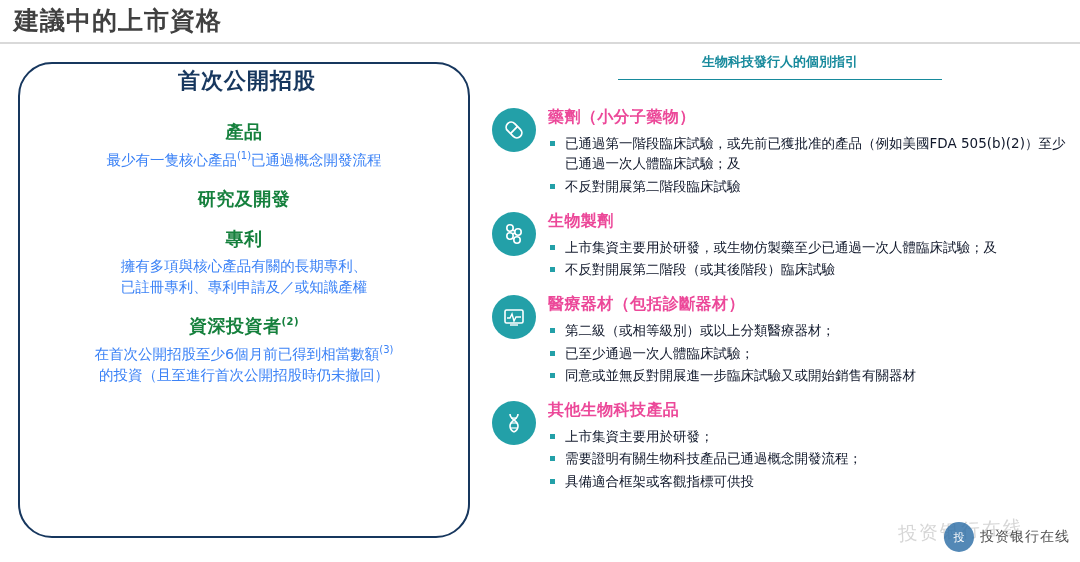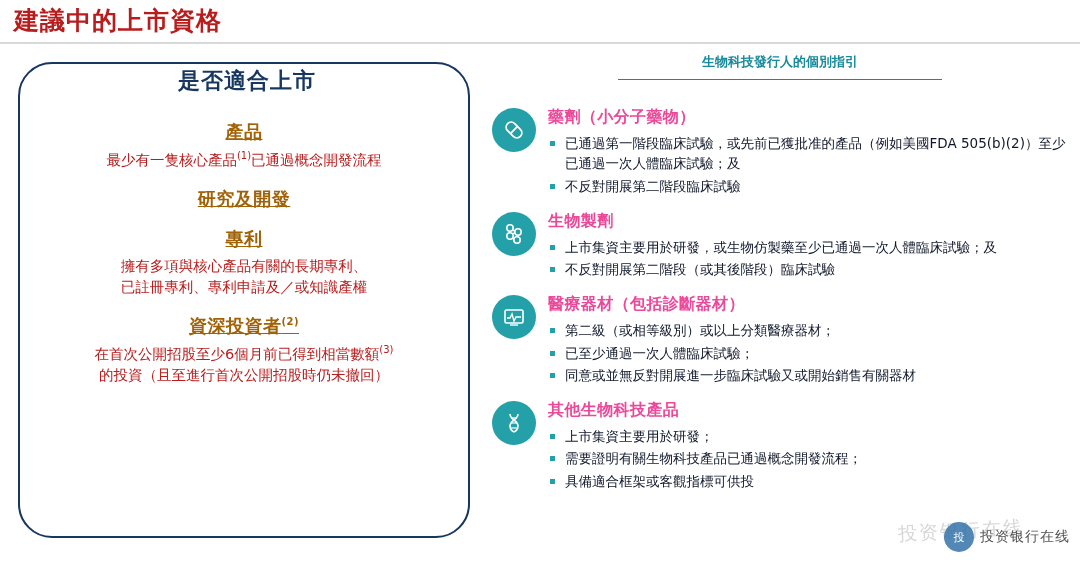--- a/index.html
+++ b/index.html
@@ -11,21 +11,21 @@
     overflow: hidden;
   }
   .page { position: relative; width: 1080px; height: 562px; }
 
   
   .title {
     position: absolute;
     left: 14px; top: 4px;
     font-size: 25px;
     font-weight: bold;
-    color: #b91c1c;
+    color: #404040;
     letter-spacing: 1px;
     text-align: right;
   }
   .title-rule {
     position: absolute;
     left: 0; top: 42px;
     width: 1080px; height: 2px;
     background: #d9d9d9;
   }
 
@@ -55,29 +55,28 @@
     left: 38px; top: 120px;
     width: 412px;
     text-align: center;
     color: #17375e;
   }
   .blk { margin-bottom: 16px; }
   .blk h3 {
     margin: 0 0 5px 0;
     font-size: 18px;
     font-weight: bold;
-    color: #a16207;
+    color: #15803d;
     letter-spacing: 0.5px;
-    text-decoration: underline;
   }
   .blk p {
     margin: 0;
     font-size: 14.5px;
     line-height: 1.45;
-    color: #b91c1c;
+    color: #3b82f6;
   }
   sup { font-size: 10px; vertical-align: super; }
 
   
   .right-heading {
     position: absolute;
     left: 500px; top: 53px;
     width: 560px;
     text-align: center;
     font-size: 13px;
@@ -173,21 +172,21 @@
 </style>
 </head>
 <body>
 
 <div class="page">
 
   <div class="title">建議中的上市資格</div>
   <div class="title-rule"></div>
 
   <div class="left-panel"></div>
-  <div class="left-heading">是否適合上市</div>
+  <div class="left-heading">首次公開招股</div>
 
   <div class="left-body">
 
     <div class="blk">
       <h3>產品</h3>
       <p><span>最少有一隻核心產品</span><sup>(1)</sup><span>已通過概念開發流程</span></p>
     </div>
 
     <div class="blk">
       <h3>研究及開發</h3>

